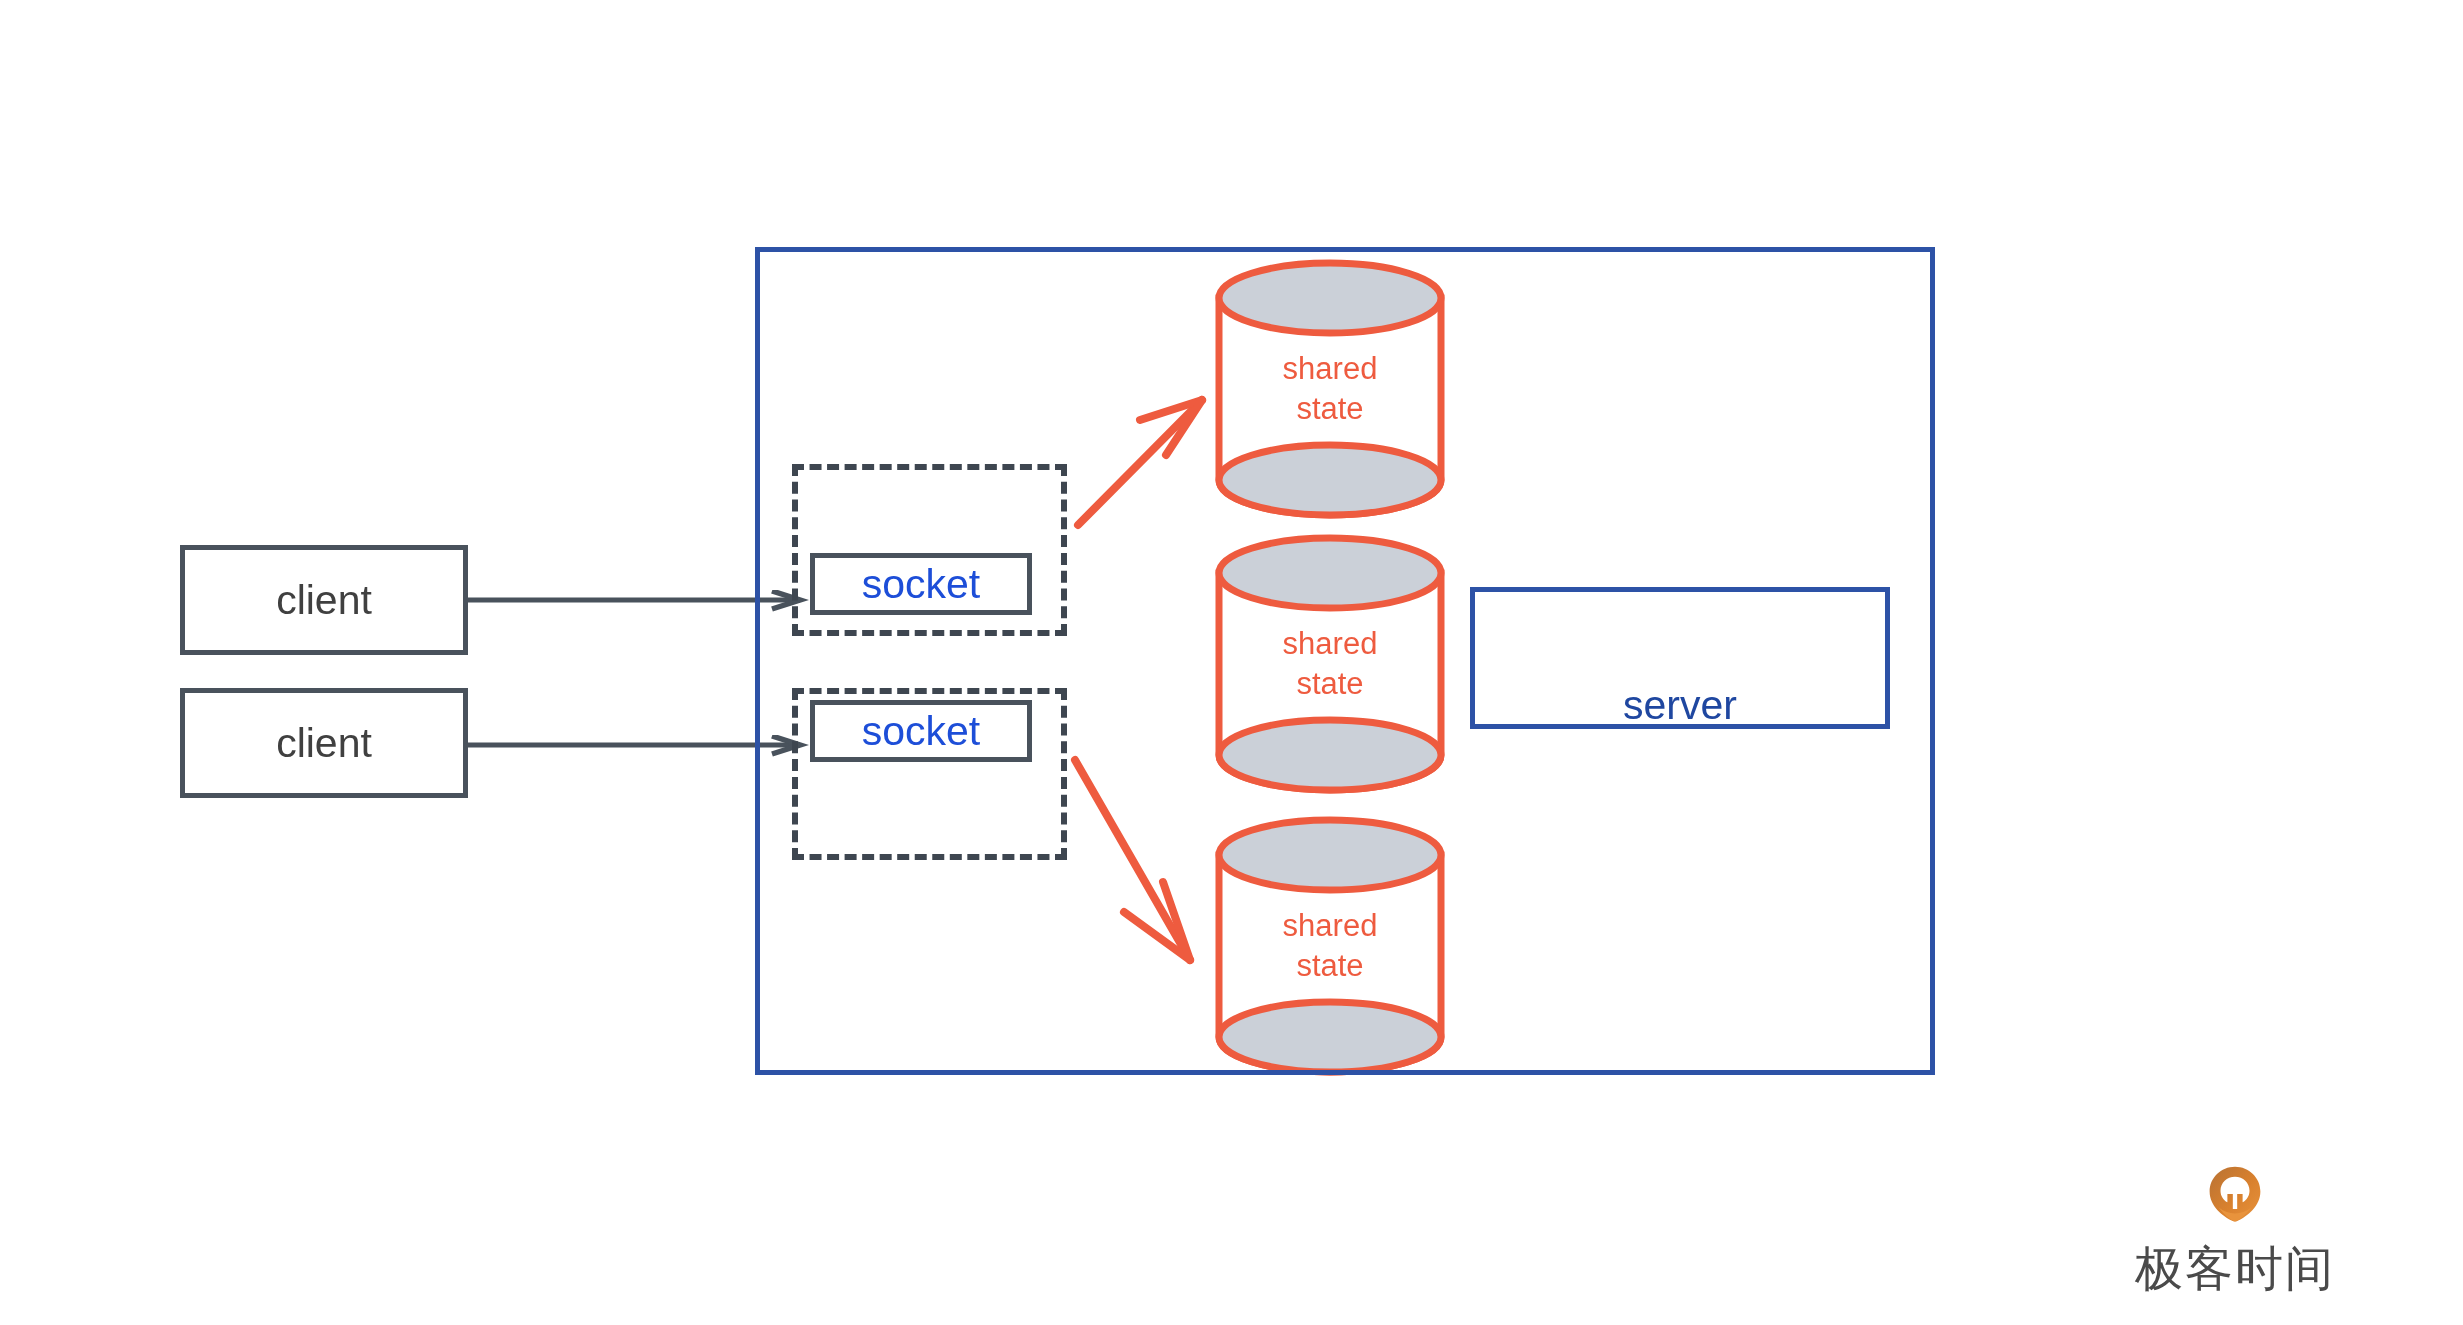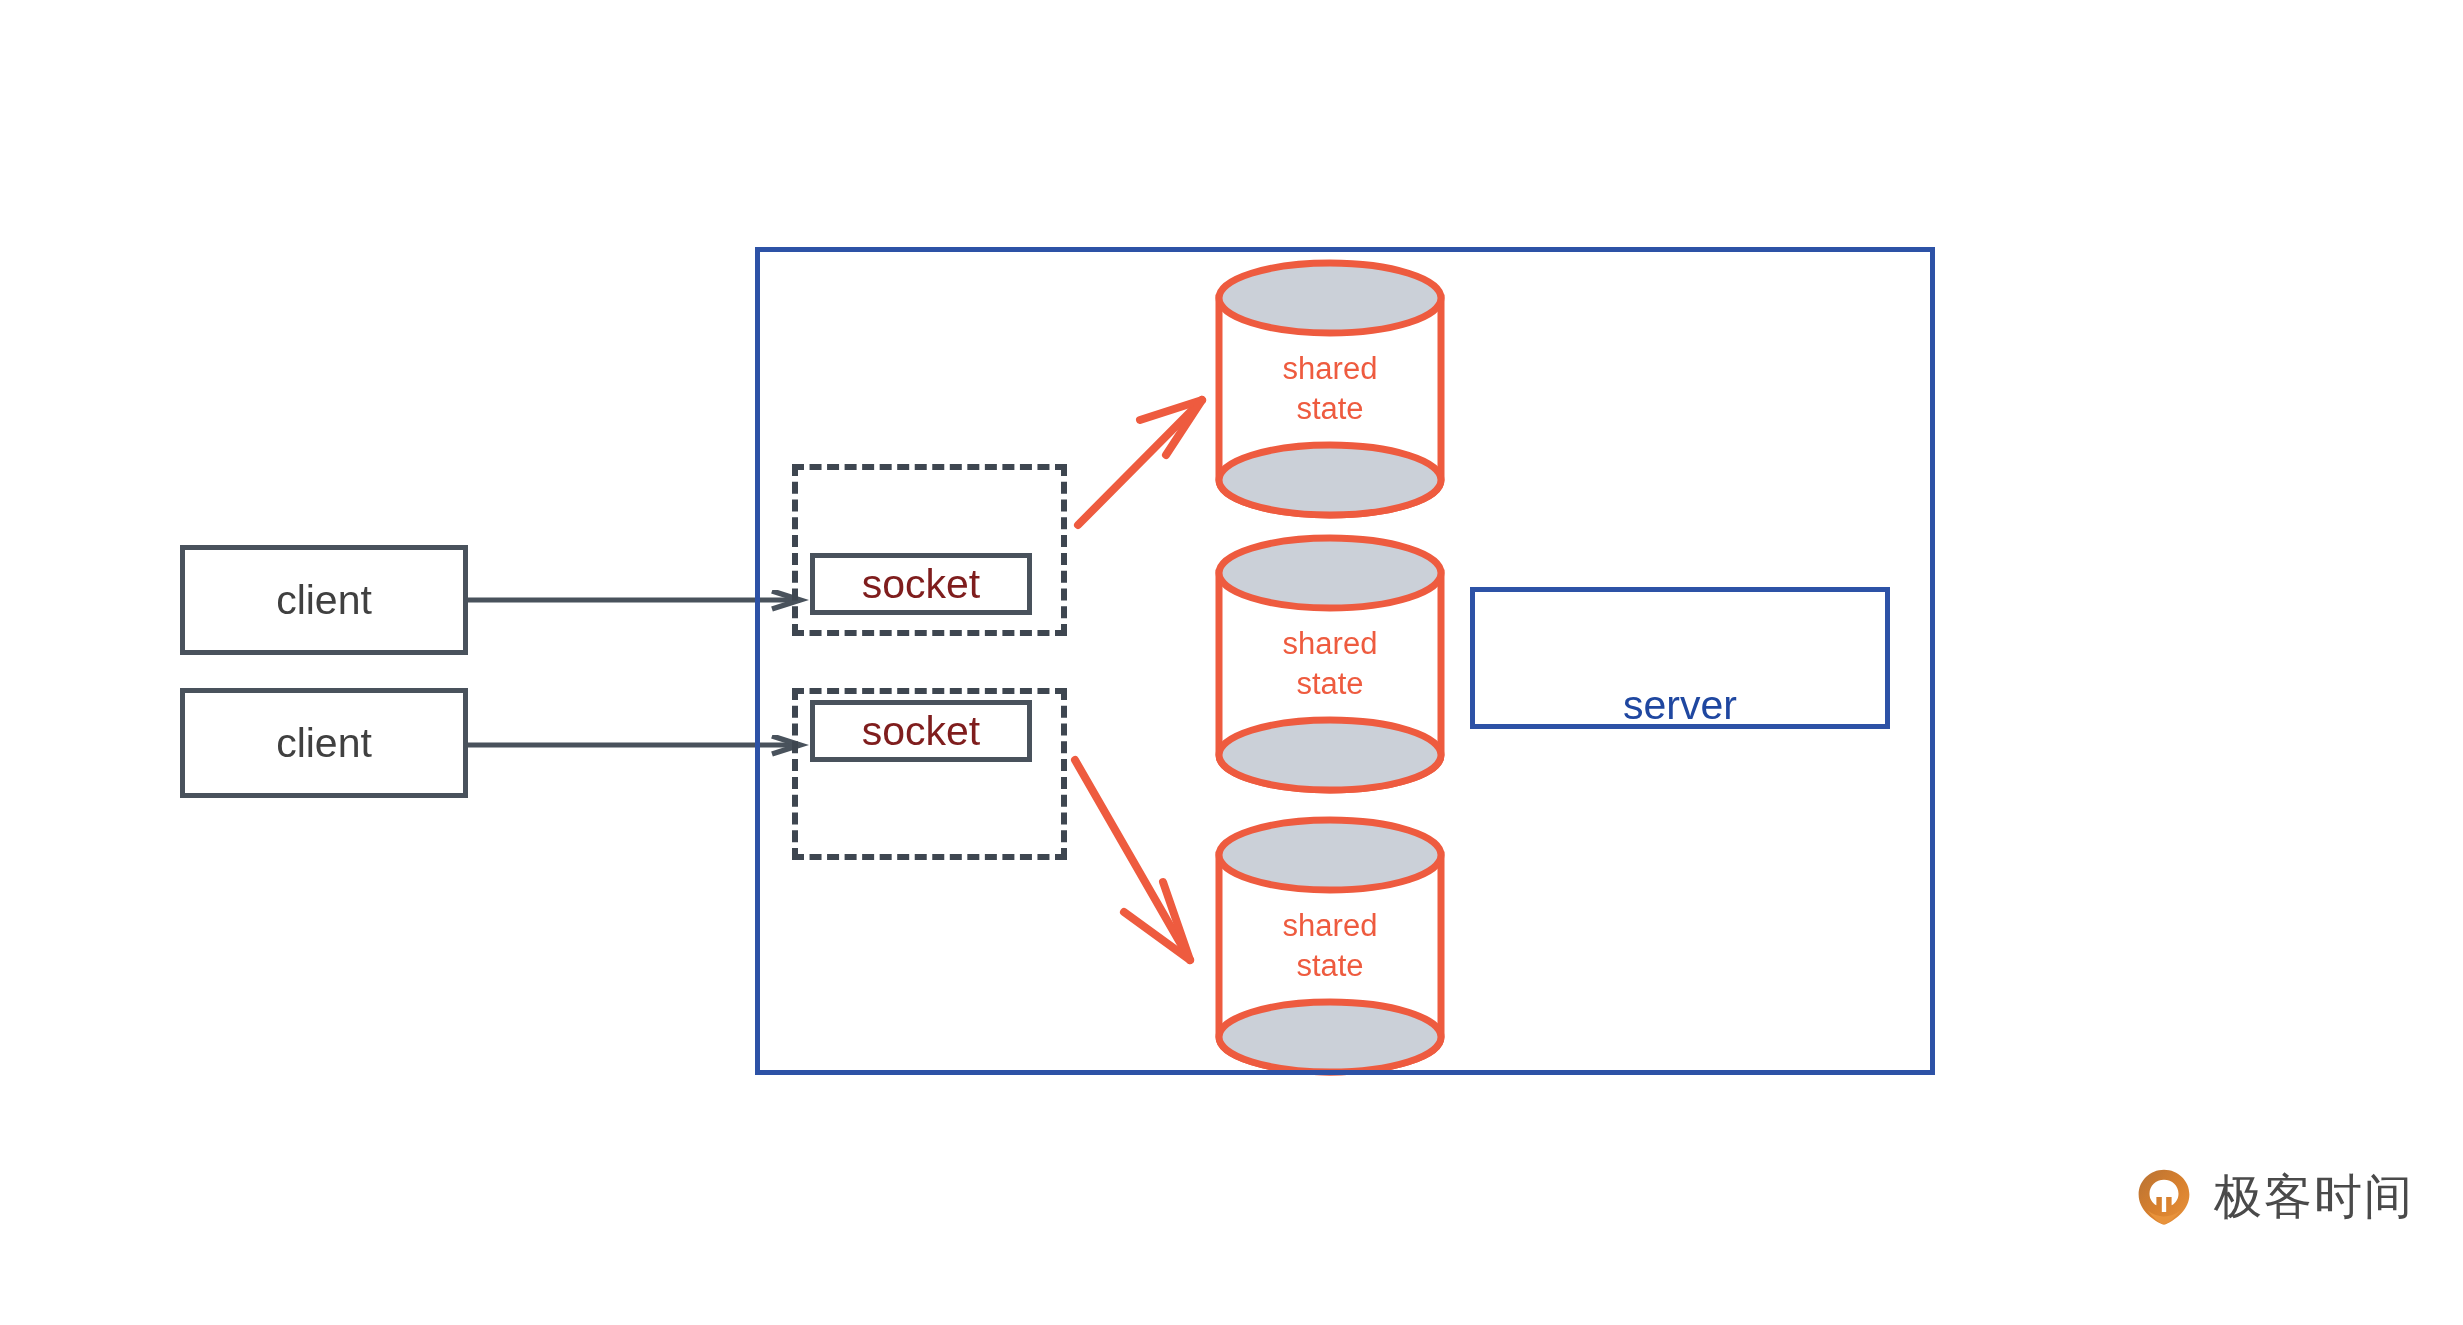--- a/index.html
+++ b/index.html
@@ -50,21 +50,21 @@
     background: transparent;
     box-sizing: border-box;
   }
   .socket-box {
     position: absolute;
     border: 5px solid #49525C;
     background: #ffffff;
     box-sizing: border-box;
   }
   .socket-text {
-    color: #7f1d1d;
+    color: #1d4ed8;
     font-size: 41px;
   }
   
   .server-container {
     position: absolute;
     border: 5px solid #2D52A6;
     background: transparent;
     box-sizing: border-box;
   }
   .server-box {
@@ -80,21 +80,22 @@
   
   .cyl-text {
     color: #EE5B3F;
     font-size: 31px;
     line-height: 1.3;
   }
   .logo-wrap {
     position: absolute;
     display: flex;
     align-items: center;
-    gap: 21px;
+    gap: 14px;
+    flex-direction: column;
   }
   .logo-mark {
     width: 58px;
     height: 58px;
     flex: 0 0 auto;
   }
   .logo-text {
     font-size: 48px;
     color: #4A4A4A;
     letter-spacing: 2px;

